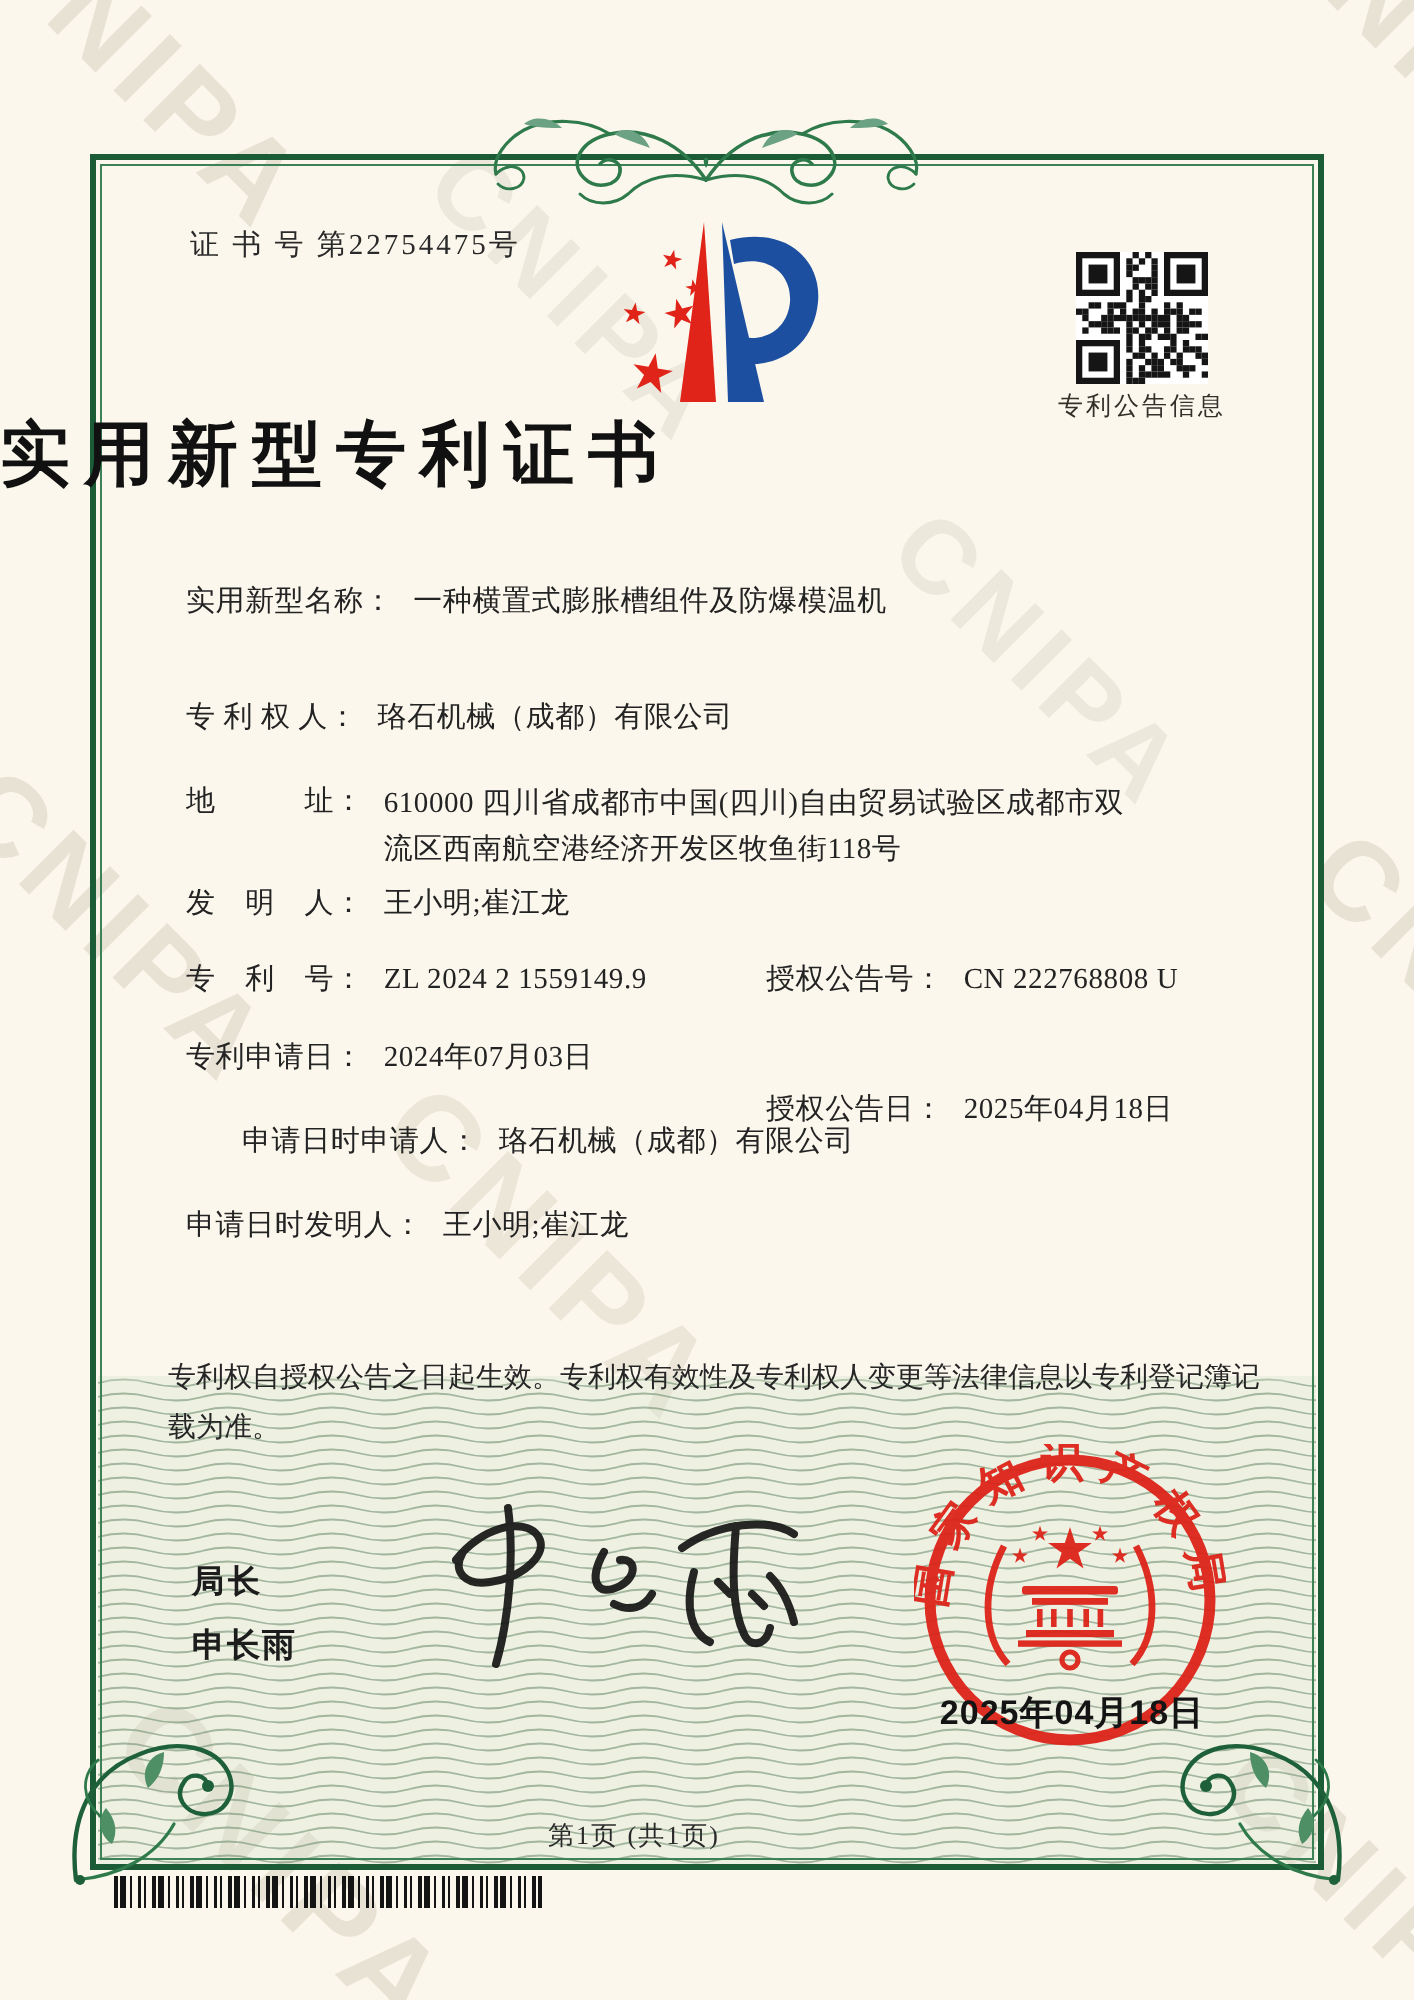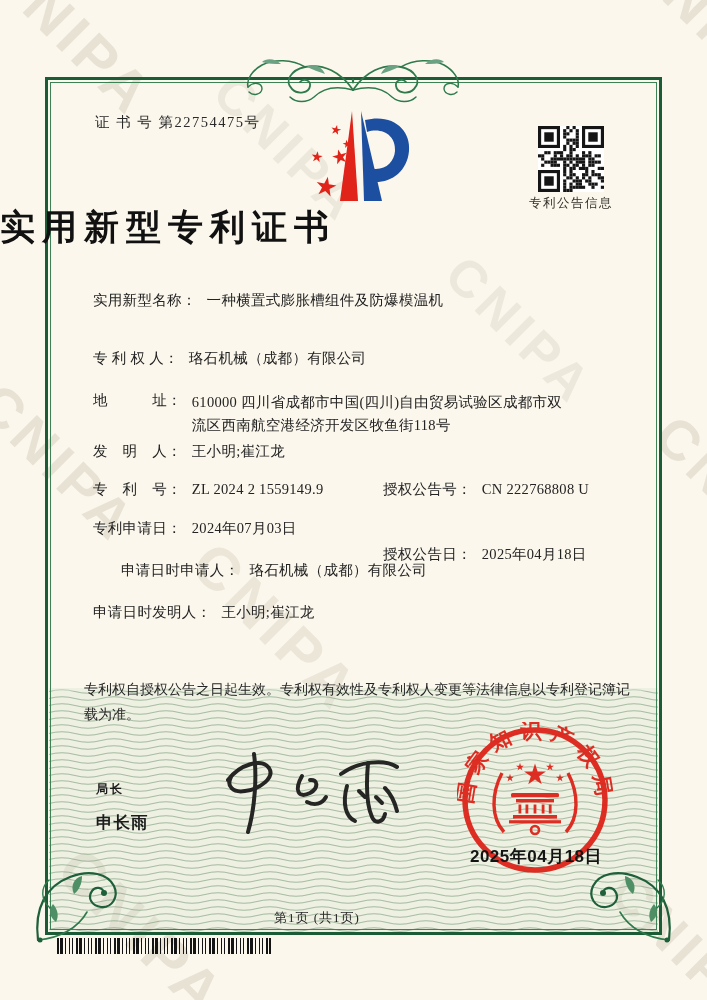--- a/index.html
+++ b/index.html
@@ -36,21 +36,21 @@
   .row .val{margin-left:10px;}
   .addr-wrap{white-space:normal;}
   .addr-wrap .lb{display:inline-block;vertical-align:top;}
   .addr-wrap .val{display:inline-block;vertical-align:top;width:372px;line-height:23px;}
   
   .statement{position:absolute;left:84px;top:677px;width:546px;z-index:3;
     font-size:14px;line-height:25px;color:#262626;}
   .statement .l1{text-indent:2em;}
   
   .sig-title{position:absolute;left:96px;top:781px;z-index:3;
-    font-family:"Liberation Sans","DejaVu Sans",sans-serif;font-weight:bold;font-size:12px;letter-spacing:2px;color:#1c1c1c;}
+    font-family:"Liberation Sans","DejaVu Sans",sans-serif;font-weight:bold;font-size:16px;letter-spacing:2px;color:#1c1c1c;}
   .sig-name{position:absolute;left:96px;top:812px;z-index:3;
     font-family:"Liberation Sans","DejaVu Sans",sans-serif;font-weight:bold;font-size:16.5px;letter-spacing:1px;color:#1c1c1c;}
   .sig-svg{position:absolute;left:198px;top:746px;z-index:3;}
   
   .seal{position:absolute;left:457px;top:722px;z-index:4;}
   .seal-date{position:absolute;left:462px;top:845px;width:148px;z-index:5;text-align:center;
     font-family:"Liberation Sans","DejaVu Sans",sans-serif;font-weight:bold;font-size:17px;color:#141414;letter-spacing:0.5px;}
   
   .page-info{position:absolute;left:0;top:909px;width:634px;z-index:3;text-align:center;font-size:13px;color:#2a2a2a;letter-spacing:1px;}
   .barcode{position:absolute;left:57px;top:938px;width:214px;height:16px;z-index:3;

